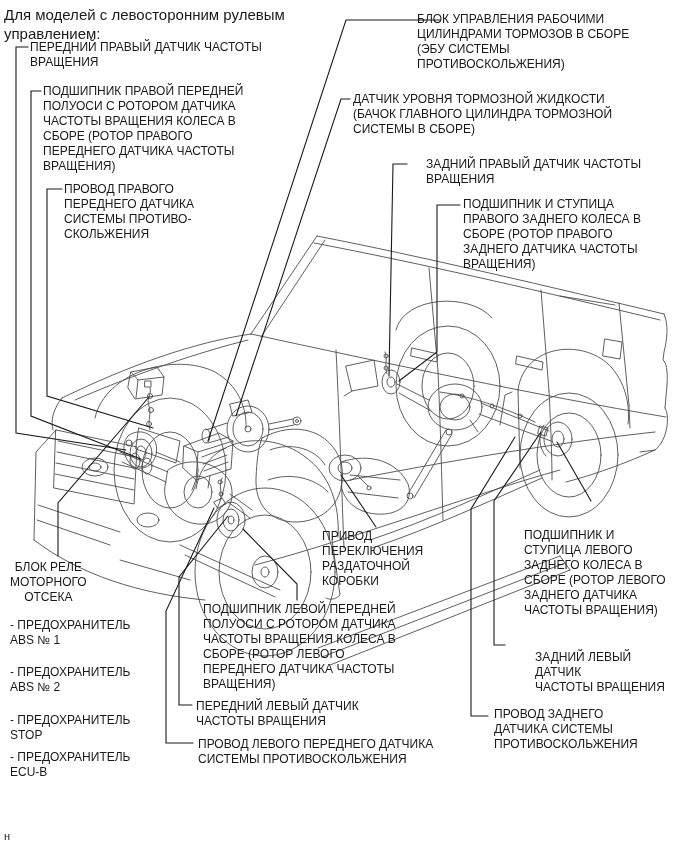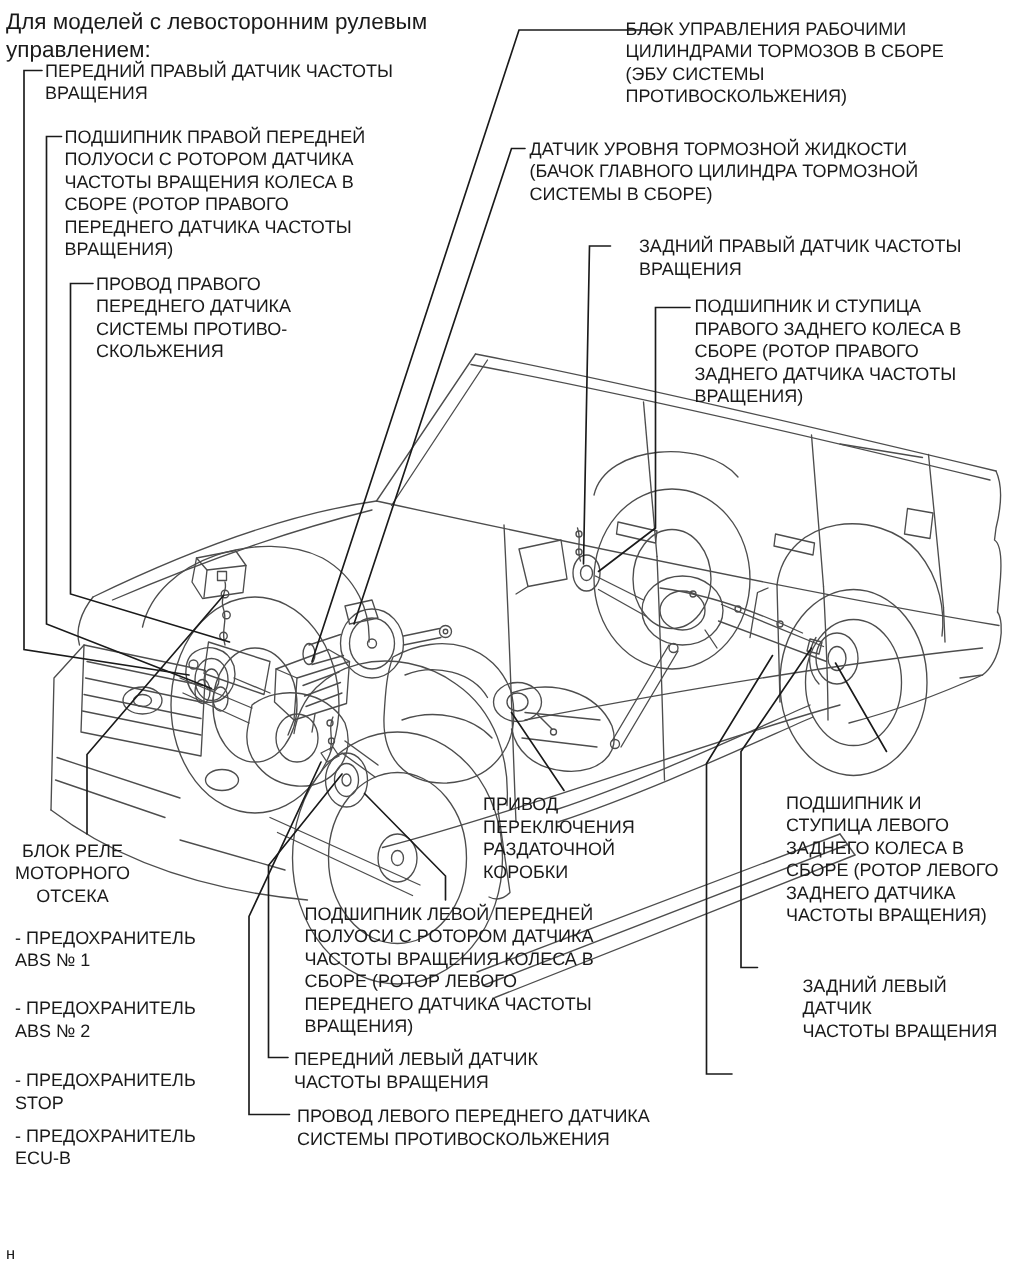--- a/index.html
+++ b/index.html
@@ -292,15 +292,18 @@
   <div class="lbl" style="left:198px;top:737px;">ПРОВОД ЛЕВОГО ПЕРЕДНЕГО ДАТЧИКА
 СИСТЕМЫ ПРОТИВОСКОЛЬЖЕНИЯ</div>
   <div class="lbl" style="left:524px;top:500px;margin-top:28px;">ПОДШИПНИК И
 СТУПИЦА ЛЕВОГО
 ЗАДНЕГО КОЛЕСА В
 СБОРЕ (РОТОР ЛЕВОГО
 ЗАДНЕГО ДАТЧИКА
 ЧАСТОТЫ ВРАЩЕНИЯ)</div>
   <div class="lbl" style="left:507px;top:650px;margin-left:28px;">ЗАДНИЙ ЛЕВЫЙ ДАТЧИК
 ЧАСТОТЫ ВРАЩЕНИЯ</div>
+  <div class="lbl" style="left:494px;top:707px;">ПРОВОД ЗАДНЕГО
+ДАТЧИКА СИСТЕМЫ
+ПРОТИВОСКОЛЬЖЕНИЯ</div>
 
   <div class="lbl foot" style="left:4px;top:829px;">н</div>
 </div>
 
 </body></html>

